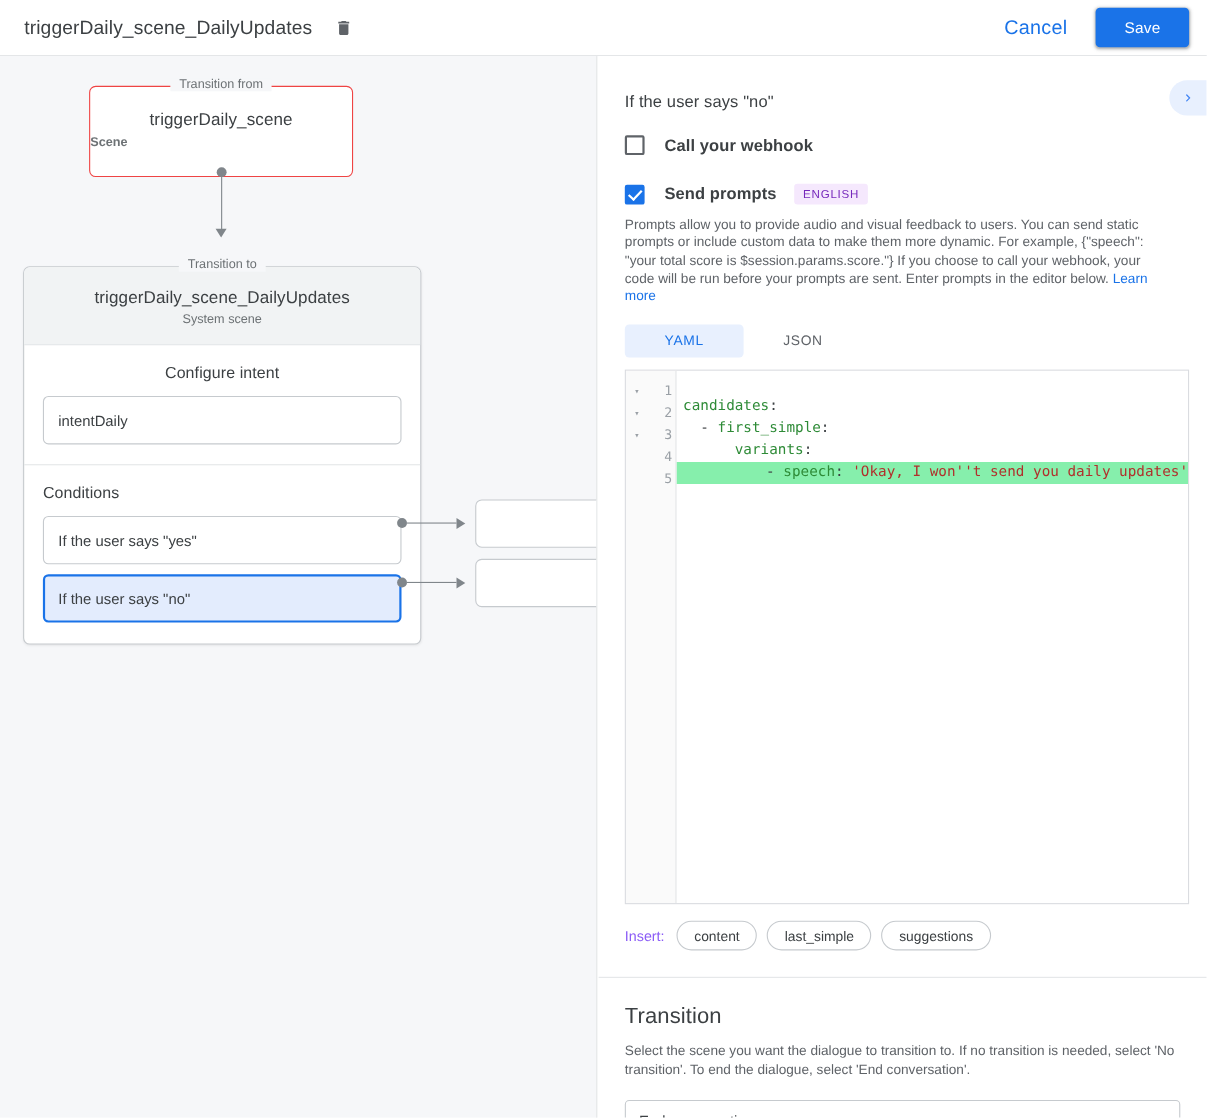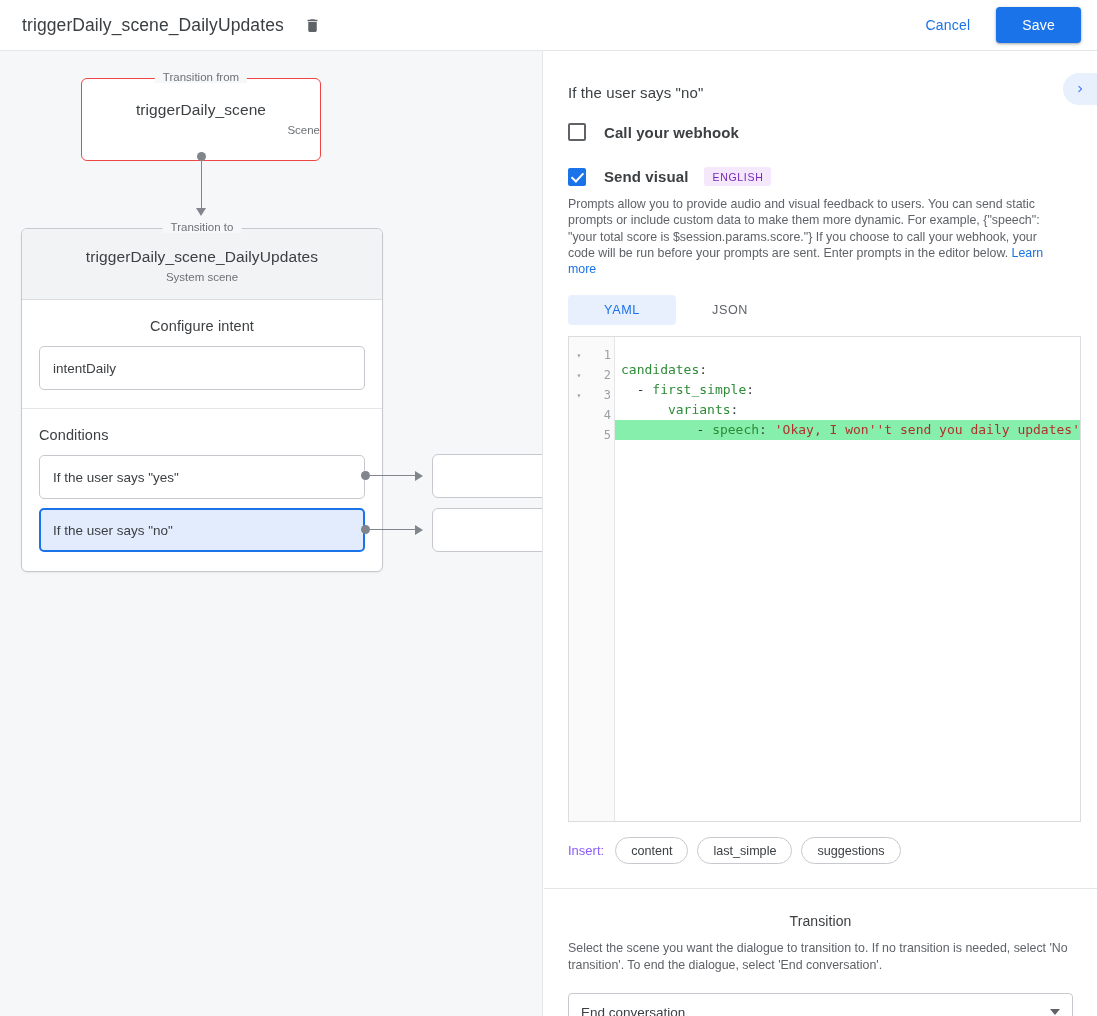--- a/index.html
+++ b/index.html
@@ -35,21 +35,21 @@
     border-radius: 50%;
     cursor: pointer;
   }
   .topbar-right {
     margin-left: auto;
     display: flex; align-items: center;
     padding-right: 16px;
   }
   .cancel-btn {
     color: #1a73e8;
-    font-size: 14px;
+    font-size: 18px;
     font-weight: 500;
     letter-spacing: 0.2px;
     padding: 9px 14px;
     border-radius: 4px;
     cursor: pointer;
     background: none; border: none;
     font-family: inherit;
   }
   .save-btn {
     margin-left: 12px;
@@ -101,29 +101,30 @@
     width: 240px; height: 83px;
   }
   #card-from .scene-name {
     text-align: center;
     font-size: 15.5px;
     color: #3c4043;
     padding-top: 22px;
     letter-spacing: 0.1px;
   }
   #card-from .scene-type {
-    text-align: right;
+    text-align: left;
     font-size: 11.5px;
     color: #6d7275;
     padding-top: 5px;
+    font-weight: bold;
   }
 
   
   #card-to {
-    left: 21px; top: 177px;
+    left: 21px; top: 191px;
     width: 362px; height: 344px;
     background: #ffffff;
     border-color: #c6cace;
     box-shadow: 0 1px 2px rgba(60,64,67,0.08);
   }
   #card-to .legend-to { background: #f6f7f9; }
   .to-head {
     background: #f1f3f4;
     border-radius: 5px 5px 0 0;
     padding: 19px 0 16px 0;
@@ -333,21 +334,21 @@
     color: #3c4043;
     margin-right: 9px;
     cursor: pointer;
     background: #ffffff;
     font-family: inherit;
   }
 
   .divider { height: 1px; background: #e4e6e8; margin-top: 24px; }
 
   .transition-sec { padding: 24px 24px 0 24px; }
-  .transition-title { font-size: 14px; color: #3c4043; letter-spacing: .1px; text-align: center; }
+  .transition-title { font-size: 20px; color: #3c4043; letter-spacing: .1px; }
   .transition-desc {
     margin-top: 11px;
     font-size: 12.4px;
     line-height: 16.3px;
     color: #5f6368;
     width: 510px;
   }
   .select {
     margin-top: 20px;
     width: 505px; height: 38px;
@@ -440,21 +441,21 @@
     </svg>
   </div>
 
   <div class="check-row">
     <div class="cbox"></div>
     <div class="check-label">Call your webhook</div>
   </div>
 
   <div class="check-row" style="margin-top:26px;">
     <div class="cbox checked"></div>
-    <div class="check-label">Send visual</div>
+    <div class="check-label">Send prompts</div>
     <div class="lang-badge">ENGLISH</div>
   </div>
 
   <div class="desc"><span>Prompts allow you to provide audio and visual feedback to users. You can send static prompts or include custom data to make them more dynamic. For example, {"speech": "your total score is $session.params.score."} If you choose to call your webhook, your code will be run before your prompts are sent. Enter prompts in the editor below. </span><a href="#">Learn more</a></div>
 
   <div class="tabs">
     <div class="tab active">YAML</div>
     <div class="tab">JSON</div>
   </div>
 

